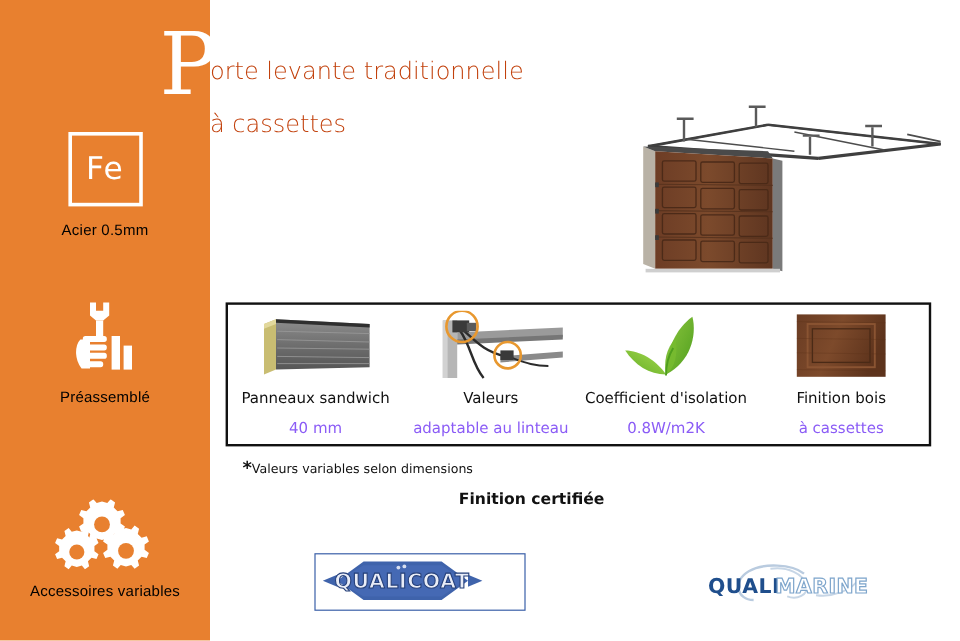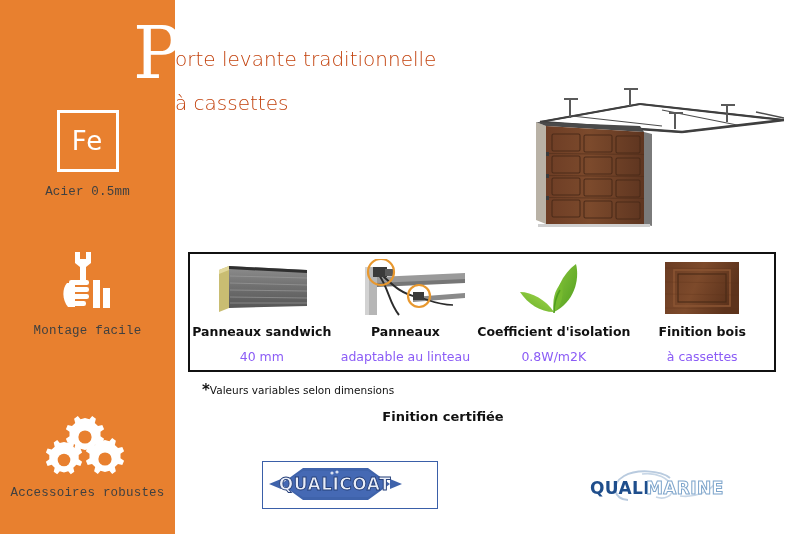--- a/index.html
+++ b/index.html
@@ -17,22 +17,22 @@
     position:absolute;left:0;top:0;width:175px;height:534px;
     background:#e8802f;
     color:#ffffff;
     text-align:center;
   }
   .side-feature{position:absolute;left:0;width:175px;}
   .sf-1{top:110px;}
   .sf-2{top:248px;}
   .sf-3{top:415px;}
   .side-label{
-    font-size:12.5px;color:#404040;letter-spacing:.2px;line-height:17px;
-    font-family:Liberation Mono, monospace;
+    font-size:12.5px;color:#000000;letter-spacing:.2px;line-height:17px;
+    font-family:Liberation Sans, sans-serif;
   }
   .fe-box{
     width:62px;height:62px;border:3px solid #ffffff;
     margin:0 auto 12px auto;
     display:flex;align-items:center;justify-content:center;
     box-sizing:border-box;
   }
   .fe-text{font-size:26px;color:#fff;font-family:"DejaVu Sans", sans-serif;letter-spacing:1px;}
 
   .icon-wrap{height:66px;display:flex;align-items:flex-end;justify-content:center;margin-bottom:9px;}
@@ -61,21 +61,21 @@
     position:absolute;left:188px;top:252px;width:588px;height:120px;
     border:2px solid #111111;box-sizing:border-box;background:#fff;
     display:flex;
   }
   .feature-col{
     flex:1 1 0;display:flex;flex-direction:column;align-items:center;
     padding-top:5px;box-sizing:border-box;
   }
   .feat-img{height:58px;display:flex;align-items:center;justify-content:center;}
   .feat-l1{
-    font-size:12.5px;color:#111;font-weight:bold;margin-top:7px;
+    font-size:12.5px;color:#111;font-weight:normal;margin-top:7px;
     font-family:"DejaVu Sans", sans-serif;white-space:nowrap;
   }
   .feat-l2{
     font-size:12.5px;color:#8b5cf6;margin-top:10px;
     font-family:"DejaVu Sans", sans-serif;white-space:nowrap;
   }
 
   
   .footnote{
     position:absolute;left:202px;top:381px;
@@ -123,42 +123,42 @@
           <rect x="14" y="30" width="20" height="5" rx="2.2" fill="#ffffff"></rect>
           <rect x="14" y="37" width="20" height="5" rx="2.2" fill="#ffffff"></rect>
           <rect x="14" y="44" width="20" height="5" rx="2.2" fill="#ffffff"></rect>
           <rect x="14" y="51" width="17" height="5" rx="2.2" fill="#ffffff"></rect>
           <path d="M12 33 C7 38, 7 50, 13 57 L20 57 L20 33 Z" fill="#ffffff"></path>
 
           <rect x="38" y="30" width="7" height="28" fill="#ffffff"></rect>
           <rect x="48" y="38" width="7" height="20" fill="#ffffff"></rect>
         </svg>
       </div>
-      <div class="side-label">Montage facile</div>
+      <div class="side-label">Préassemblé</div>
     </div>
 
     <div class="side-feature sf-3">
       <div class="icon-wrap gears">
         <svg width="86" height="62" viewBox="0 0 86 62">
           <g fill="#ffffff">
 
             <path d="M40 2 l4.4 1.2 2.8-3.2 3.7 2.7 -1.1 4.3 3.2 3.1 4.3-1.2 1.8 4.3 -3.6 2.6 0 4.4 3.6 2.6 -1.8 4.3 -4.3-1.2 -3.2 3.1 1.1 4.3 -3.7 2.7 -2.8-3.2 -4.4 1.2 -4.4-1.2 -2.8 3.2 -3.7-2.7 1.1-4.3 -3.2-3.1 -4.3 1.2 -1.8-4.3 3.6-2.6 0-4.4 -3.6-2.6 1.8-4.3 4.3 1.2 3.2-3.1 -1.1-4.3 3.7-2.7 2.8 3.2 z"></path>
 
             <path d="M19 26 l4.2 1.1 2.6-3 3.5 2.5 -1 4.1 3 2.9 4.1-1.1 1.7 4.1 -3.4 2.5 0 4.2 3.4 2.5 -1.7 4.1 -4.1-1.1 -3 2.9 1 4.1 -3.5 2.5 -2.6-3 -4.2 1.1 -4.2-1.1 -2.6 3 -3.5-2.5 1-4.1 -3-2.9 -4.1 1.1 -1.7-4.1 3.4-2.5 0-4.2 -3.4-2.5 1.7-4.1 4.1 1.1 3-2.9 -1-4.1 3.5-2.5 2.6 3 z"></path>
 
             <path d="M60 24 l4.4 1.2 2.8-3.2 3.7 2.7 -1.1 4.3 3.2 3.1 4.3-1.2 1.8 4.3 -3.6 2.6 0 4.4 3.6 2.6 -1.8 4.3 -4.3-1.2 -3.2 3.1 1.1 4.3 -3.7 2.7 -2.8-3.2 -4.4 1.2 -4.4-1.2 -2.8 3.2 -3.7-2.7 1.1-4.3 -3.2-3.1 -4.3 1.2 -1.8-4.3 3.6-2.6 0-4.4 -3.6-2.6 1.8-4.3 4.3 1.2 3.2-3.1 -1.1-4.3 3.7-2.7 2.8 3.2 z"></path>
           </g>
           <g fill="#e8802f">
             <circle cx="40" cy="21" r="6.6"></circle>
             <circle cx="19" cy="44" r="6.3"></circle>
             <circle cx="60" cy="43" r="6.6"></circle>
           </g>
         </svg>
       </div>
-      <div class="side-label">Accessoires robustes</div>
+      <div class="side-label">Accessoires variables</div>
     </div>
   </div>
 
   <div class="dropcap">P</div>
   <div class="title">
     <span>orte levante traditionnelle</span>
     <span class="l2">à cassettes</span>
   </div>
 
   <div class="door-photo">
@@ -286,21 +286,21 @@
           <path d="M76 38 C88 42, 96 46, 110 46" stroke="#2b2b2b" stroke-width="1.6" fill="none"></path>
 
           <rect x="30" y="8" width="14" height="10" fill="#3a3a3a"></rect>
           <rect x="42" y="10" width="8" height="7" fill="#5a5a5a"></rect>
           <rect x="70" y="33" width="11" height="8" fill="#3a3a3a"></rect>
 
           <circle cx="38" cy="13" r="13" fill="none" stroke="#e8982f" stroke-width="2.2"></circle>
           <circle cx="76" cy="37" r="11" fill="none" stroke="#e8982f" stroke-width="2.2"></circle>
         </svg>
       </div>
-      <div class="feat-l1">Panneaux</div>
+      <div class="feat-l1">Valeurs</div>
       <div class="feat-l2">adaptable au linteau</div>
     </div>
 
     <div class="feature-col">
       <div class="feat-img">
         <svg width="80" height="56" viewBox="0 0 80 56">
           <defs>
             <linearGradient id="leafA" x1="0" y1="0" x2="1" y2="1">
               <stop offset="0%" stop-color="#8cc63e"></stop>
               <stop offset="100%" stop-color="#4f9e1e"></stop>

